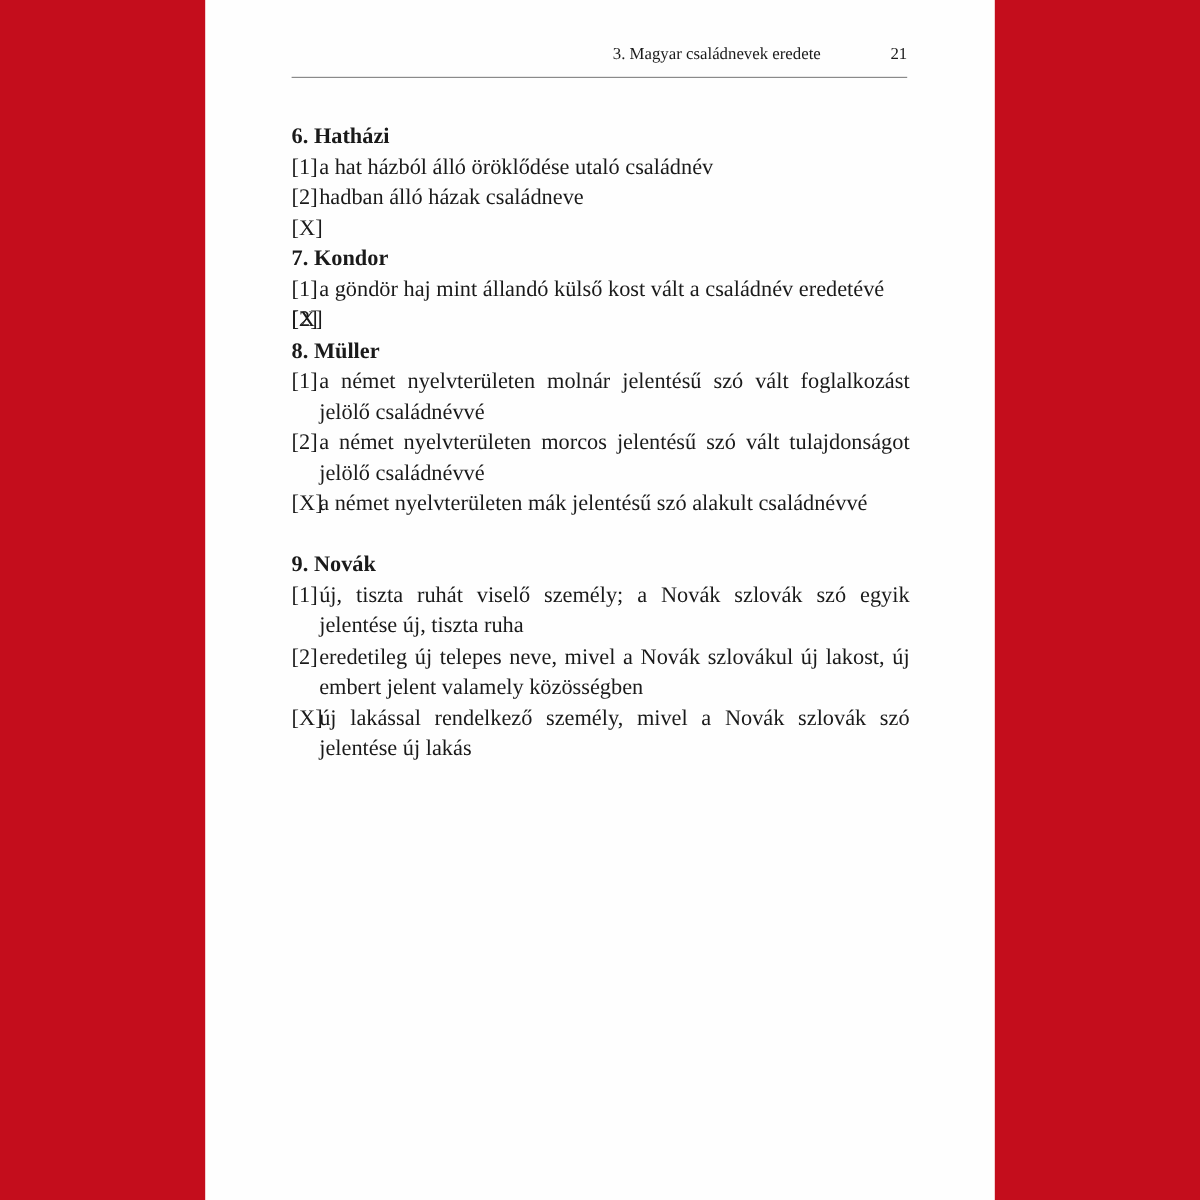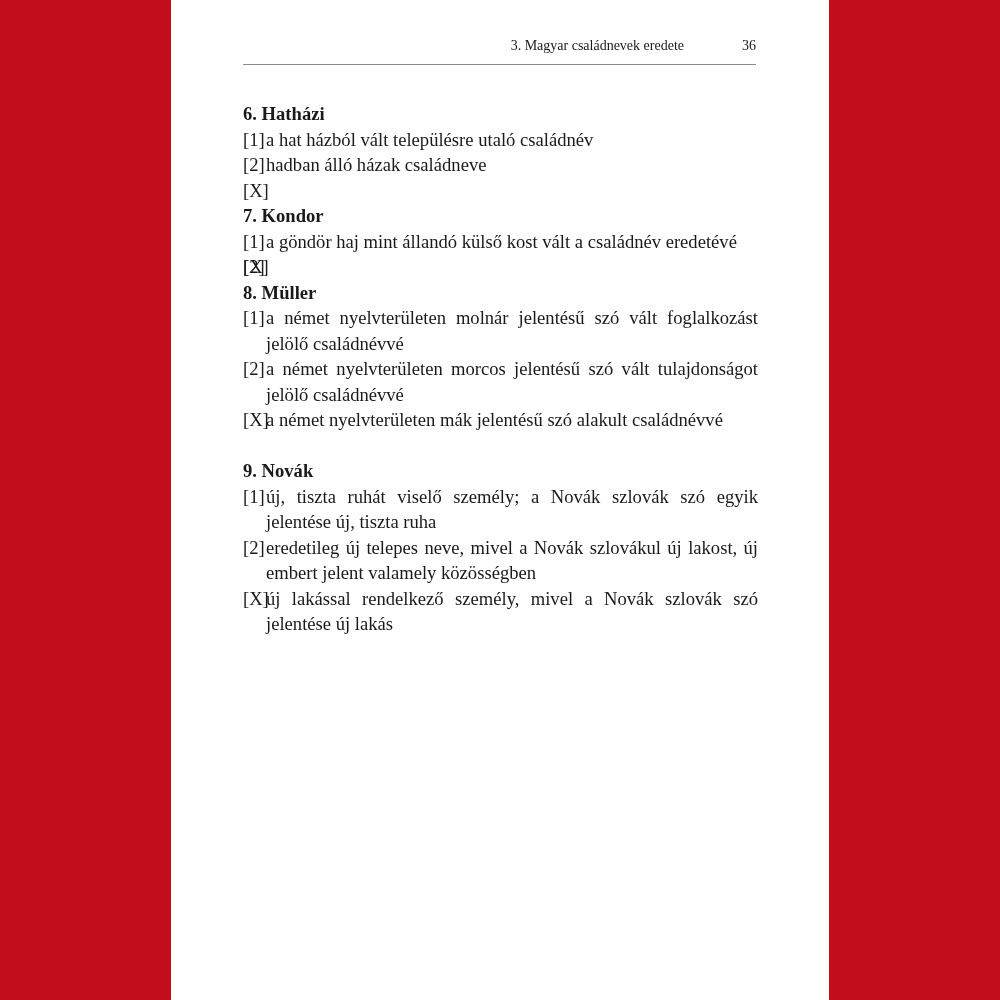--- a/index.html
+++ b/index.html
@@ -54,27 +54,27 @@
     position: absolute;
     left: 0; top: 0;
   }
 </style>
 </head>
 <body>
 
 <div class="page">
   <div class="header">
     <span class="header-title">3. Magyar családnevek eredete</span>
-    <span class="header-num">36</span>
+    <span class="header-num">21</span>
   </div>
 
   <div class="content">
     <div class="section">
       <div class="section-title">6. Hatházi</div>
-      <div class="option"><span class="option-key">[1]</span><span>a hat házból vált településre utaló családnév</span></div>
+      <div class="option"><span class="option-key">[1]</span><span>a hat házból álló öröklődése utaló családnév</span></div>
       <div class="option"><span class="option-key">[2]</span><span>hadban álló házak családneve</span></div>
       <div class="option"><span class="option-key">[X]</span></div>
     </div>
 
     <div class="section">
       <div class="section-title">7. Kondor</div>
       <div class="option"><span class="option-key">[1]</span><span>a göndör haj mint állandó külső kost vált a családnév ere­detévé</span></div>
       <div class="option"><span class="option-key">[2]</span></div>
       <div class="option"><span class="option-key">[X]</span></div>
     </div>

